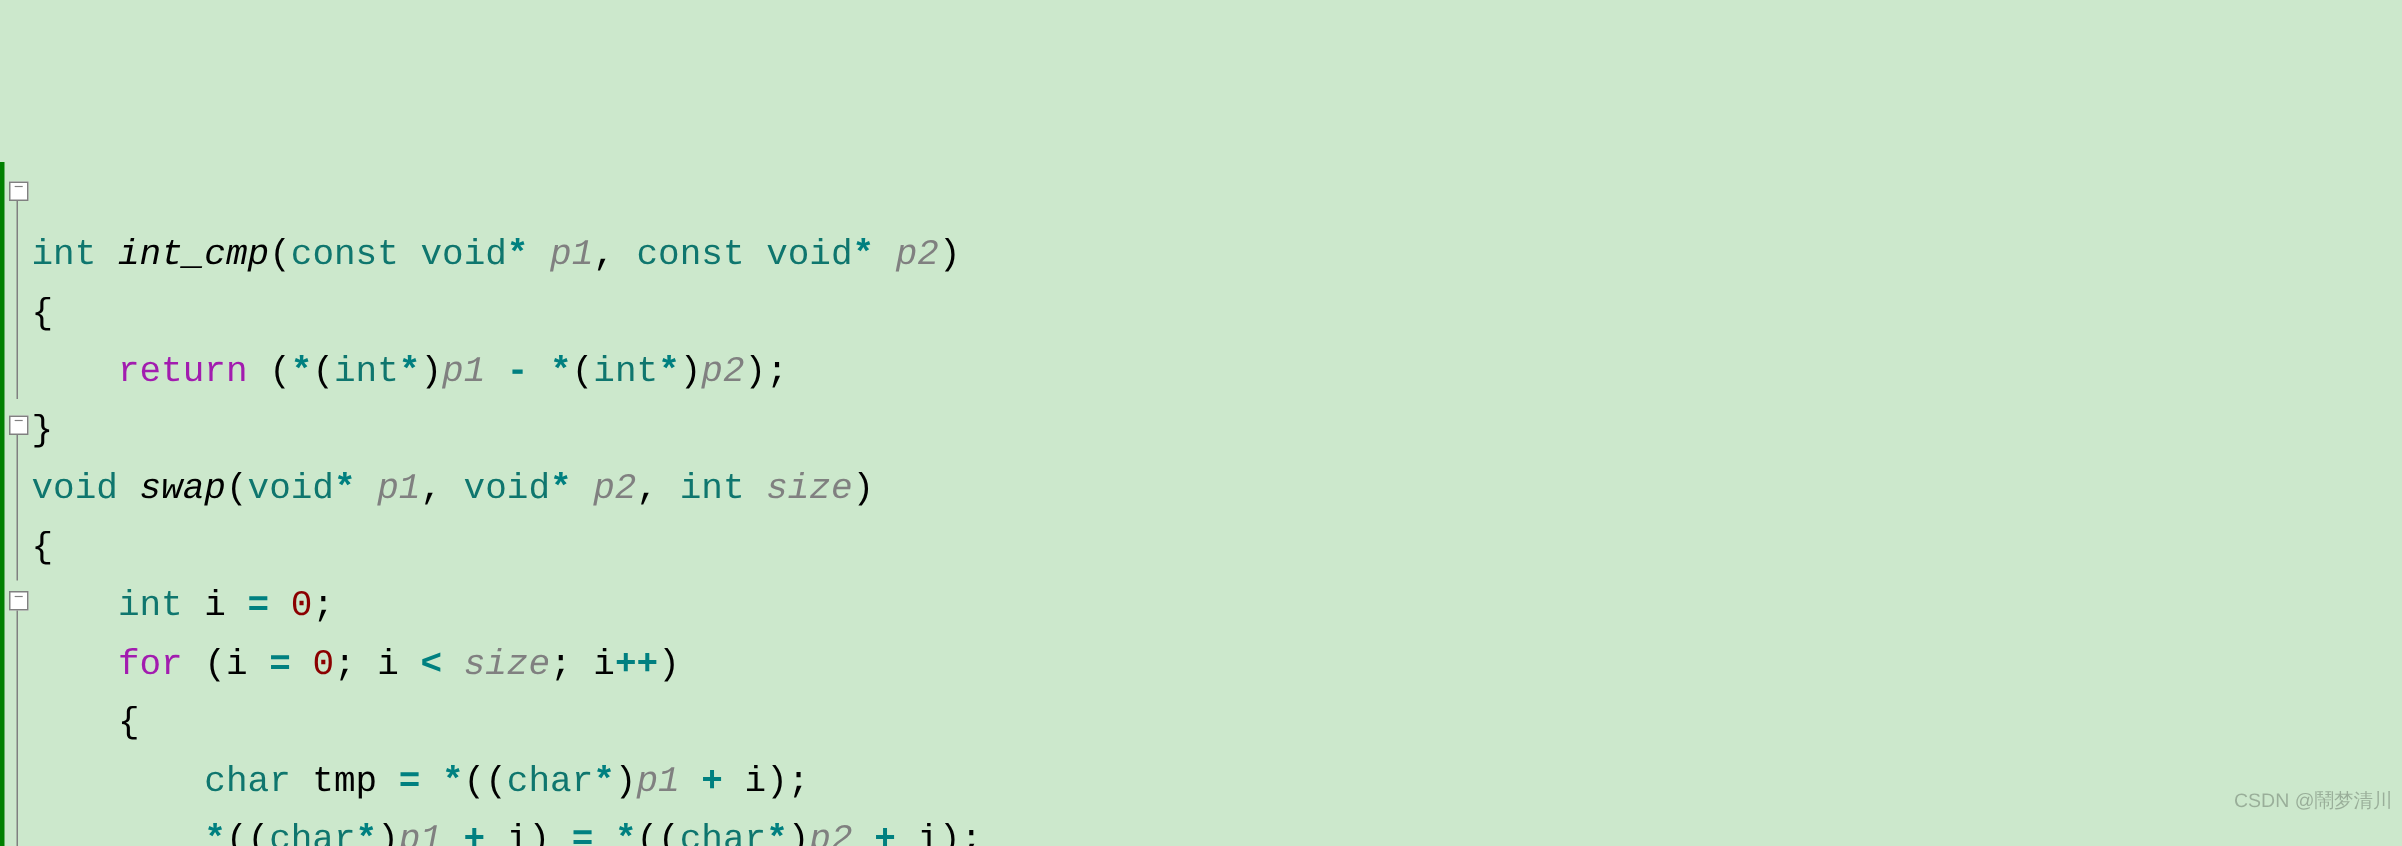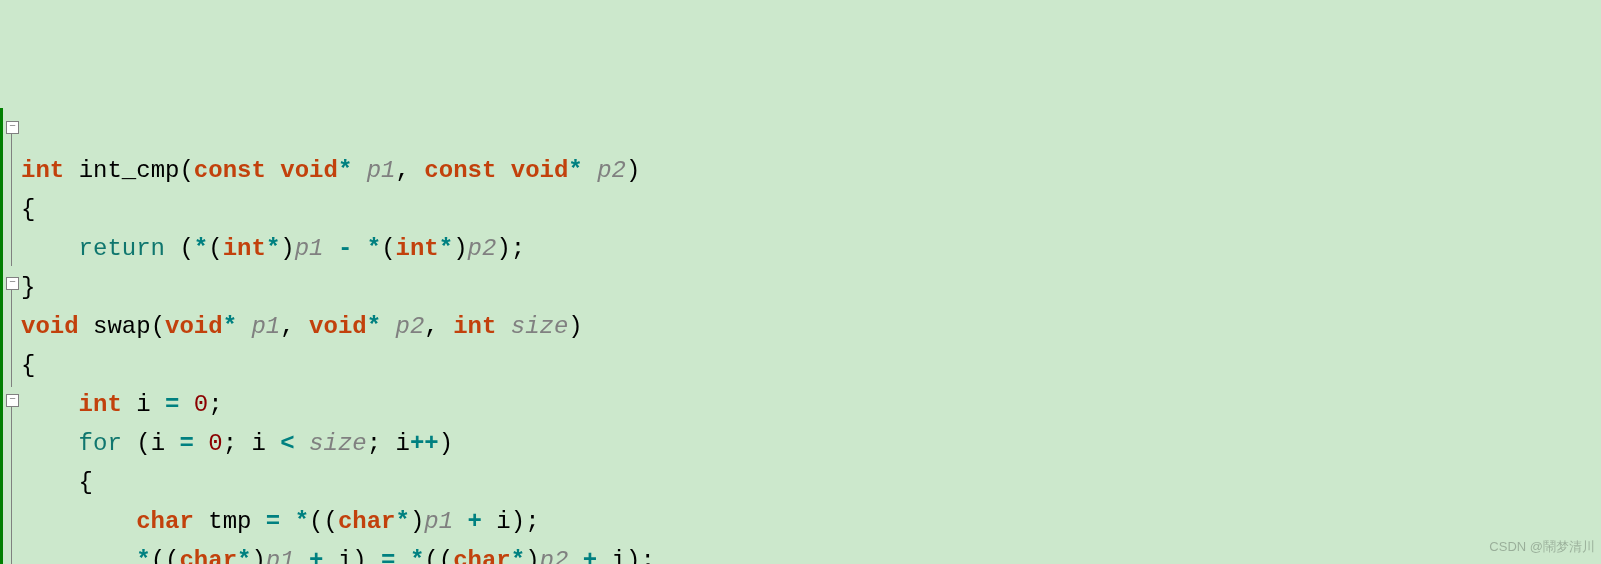--- a/index.html
+++ b/index.html
@@ -43,32 +43,32 @@
     left: 8px;
     width: 1px;
     background: #808080;
   }
   .code-area {
     flex: 1;
     padding-top: 4px;
     line-height: 39px;
   }
   .ln { display: block; height: 39px; }
-  .kw-type { color: #c2410c; font-weight: bold; }
-  .kw-flow { color: #0f766e; }
+  .kw-type { color: #0f766e; }
+  .kw-flow { color: #a21caf; }
   .ident { color: #000000; }
-  .func { color: #000000; }
+  .func { color: #000000; font-style: italic; }
   .param { color: #808080; font-style: italic; }
   .op { color: #008080; font-weight: bold; }
   .punct { color: #000000; }
   .num { color: #8b0000; }
   .watermark {
     position: absolute;
     right: 6px;
-    bottom: 8px;
+    bottom: 21px;
     font-size: 13px;
     color: rgba(0,0,0,0.25);
     font-family: sans-serif;
     white-space: nowrap;
   }
 </style>
 </head>
 <body>
 
 

